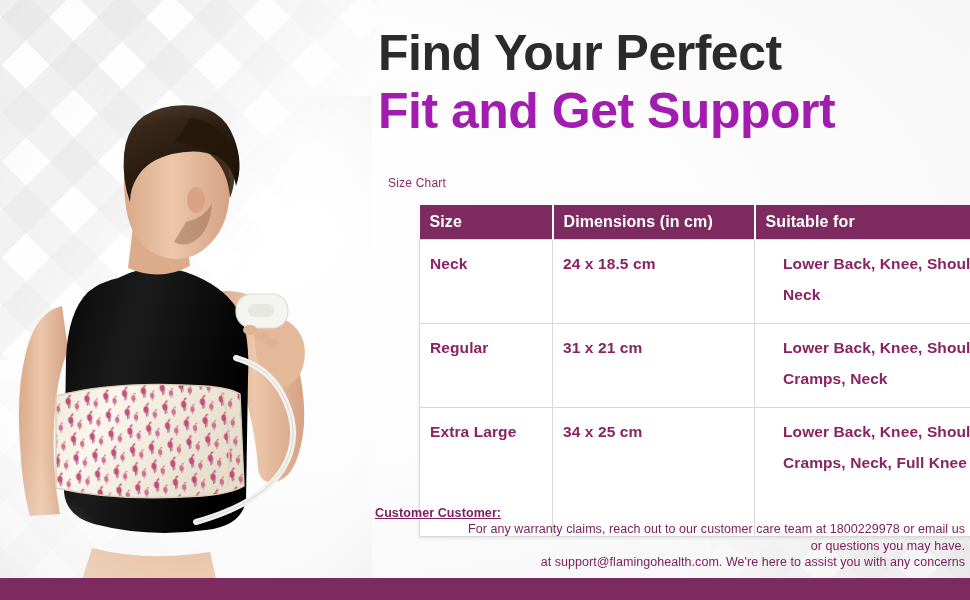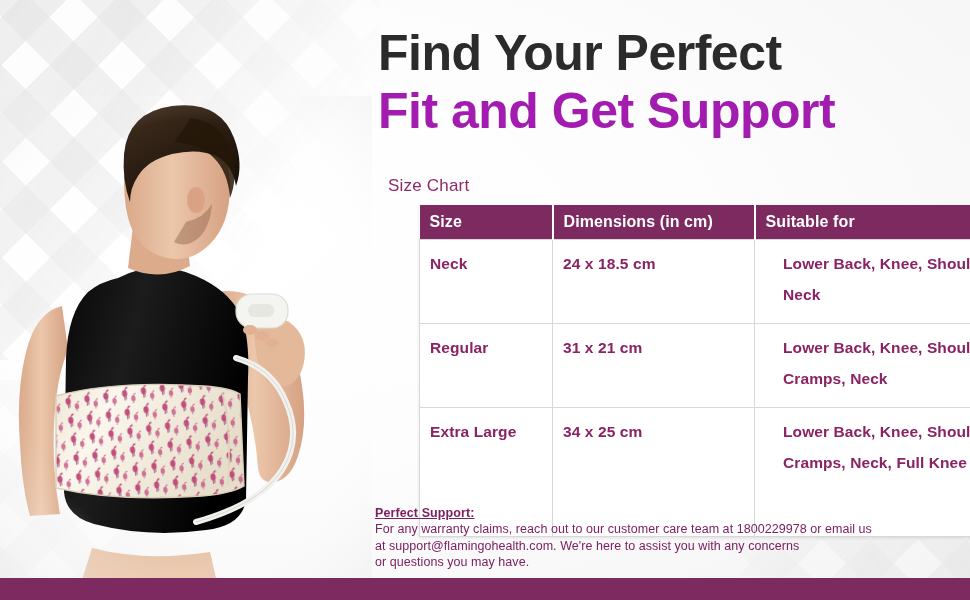--- a/index.html
+++ b/index.html
@@ -55,21 +55,21 @@
     font-size:50px;font-weight:bold;color:#2b2b2b;letter-spacing:-0.5px;
     line-height:58px;white-space:nowrap;
   }
   .title-line2{
     font-size:50px;font-weight:bold;color:#a21caf;letter-spacing:-0.5px;
     line-height:58px;white-space:nowrap;
   }
 
   .size-chart-label{
     position:absolute;left:388px;top:176px;
-    font-size:17px;color:#8f2a6a;font-weight:500;letter-spacing:.2px;
+    font-size:12px;color:#8f2a6a;font-weight:500;letter-spacing:.2px;
   }
 
   
   .size-table{
     position:absolute;left:375px;top:205px;width:580px;
     border-collapse:collapse;
     table-layout:fixed;
     background:#ffffff;
     box-shadow:0 1px 3px rgba(0,0,0,.10);
     margin-left:44px;
@@ -102,21 +102,21 @@
   
   .support{
     position:absolute;left:375px;top:505px;width:590px;
     color:#7d2060;
   }
   .support-title{
     font-size:12.5px;font-weight:bold;text-decoration:underline;
     line-height:16px;letter-spacing:.1px;
   }
   .support-body{
-    font-size:12.5px;line-height:16.5px;letter-spacing:.05px;
+    font-size:12.5px;line-height:16.5px;letter-spacing:.05px;text-align:right;
   }
   .support-body div{white-space:nowrap;}
 </style>
 </head>
 <body>
 
 <div id="stage">
 
   <div class="bg-base"></div>
   <div class="bg-diamonds"></div>
@@ -249,22 +249,22 @@
       </tr>
       <tr class="row-xl">
         <td>Extra Large</td>
         <td>34 x 25 cm</td>
         <td class="c-suitable">Lower Back, Knee, Shoulder, Cramps, Neck, Full Knee</td>
       </tr>
     </tbody>
   </table>
 
   <div class="support">
-    <div class="support-title">Perfect Support:</div>
+    <div class="support-title">Customer Customer:</div>
     <div class="support-body">
       <div>For any warranty claims, reach out to our customer care team at 1800229978 or email us</div>
+      <div> or questions you may have.</div>
       <div>at support@flamingohealth.com. We're here to assist you with any concerns</div>
-      <div> or questions you may have.</div>
     </div>
   </div>
 
   <div class="bottom-bar"></div>
 </div>
 
 </body></html>

